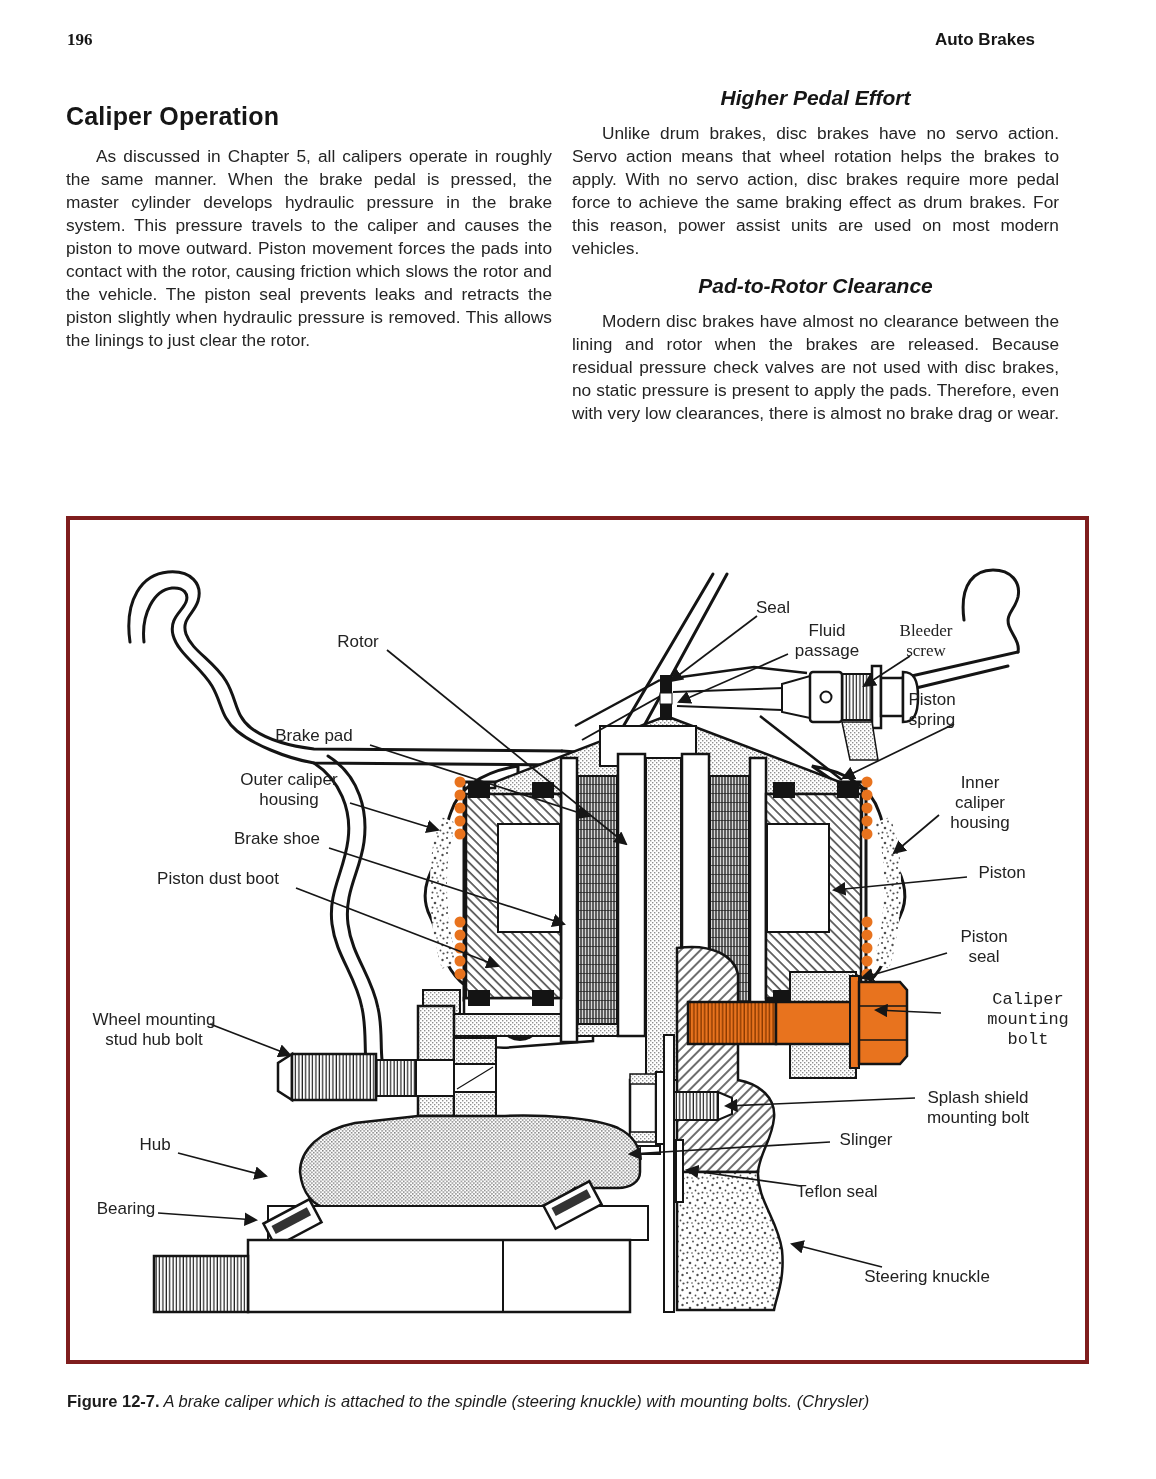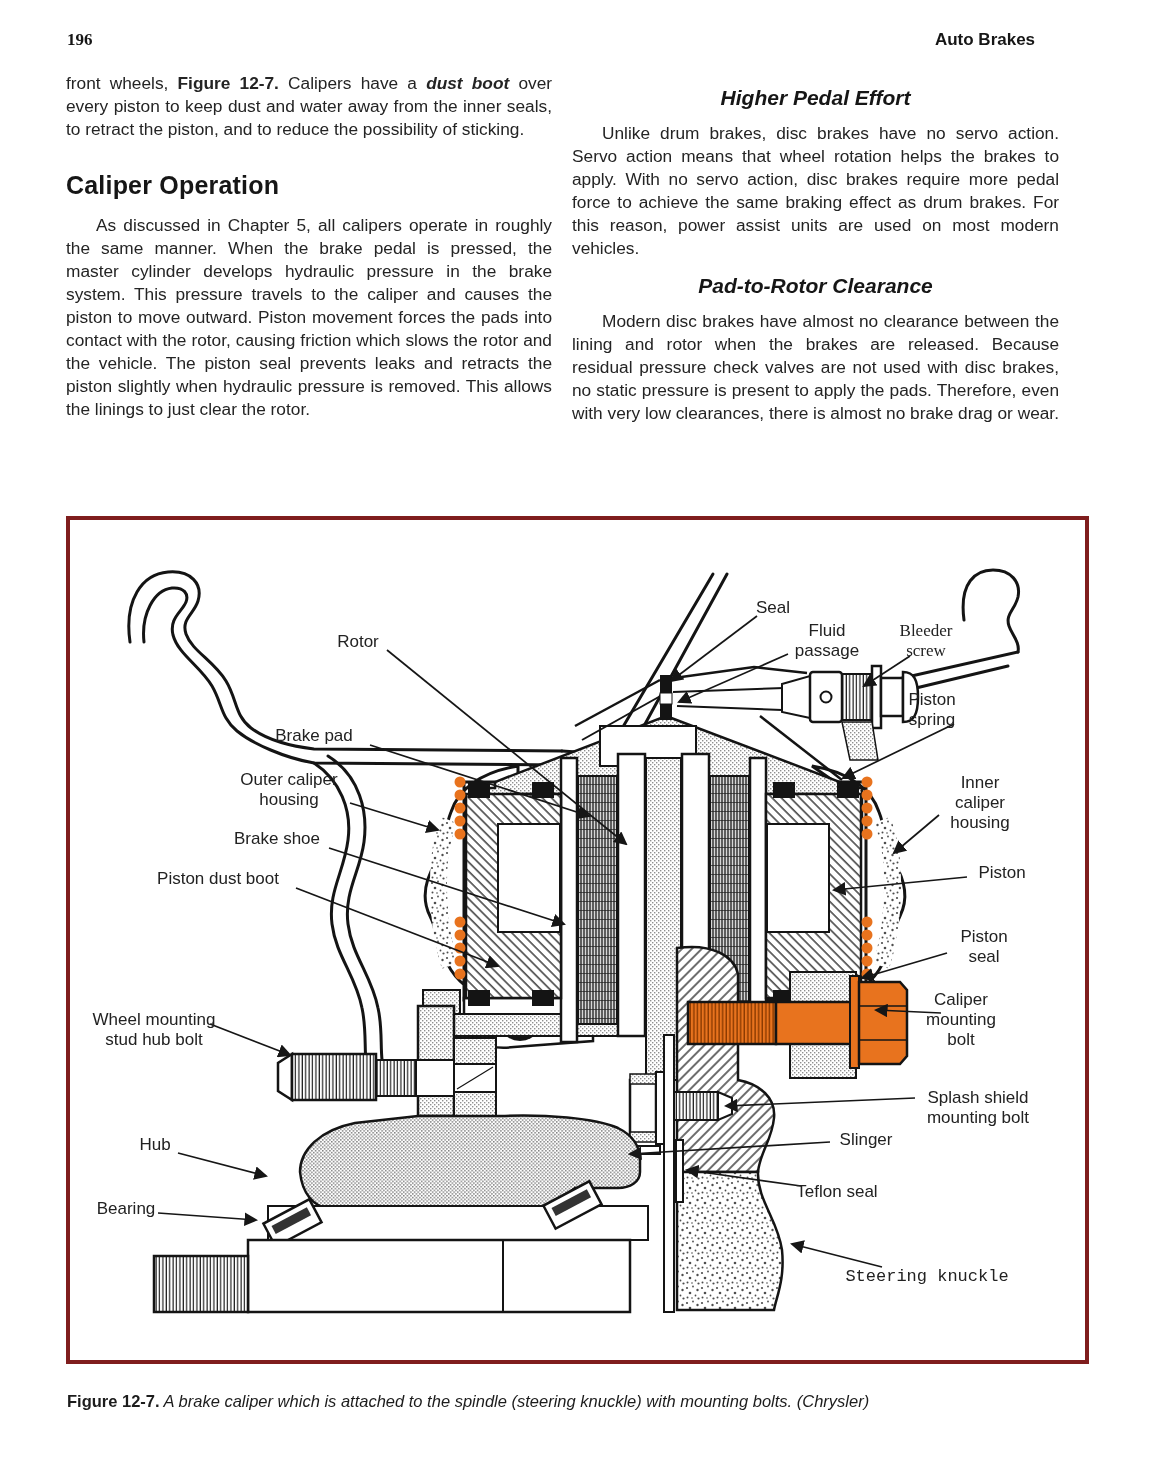--- a/index.html
+++ b/index.html
@@ -48,21 +48,20 @@
   }
   #caption i { font-style:italic;text-align:right; }
 </style>
 </head>
 <body>
 
 <div class="runhead" id="page-number">196</div>
 <div class="runhead" id="running-title">Auto Brakes</div>
 
 <div class="col" id="left-col">
-  <p class="body-text"><span>front wheels, </span><b>Figure 12-7.</b><span> Calipers have a </span><b><i>dust boot</i></b><span> over every piston to keep dust and water away from the inner seals, to retract the piston, and to reduce the possibility of sticking.</span></p>
   <h2 class="sec-head">Caliper Operation</h2>
   <p class="body-text indent">As discussed in Chapter 5, all calipers operate in roughly the same manner. When the brake pedal is pressed, the master cylinder develops hydraulic pressure in the brake system. This pressure travels to the caliper and causes the piston to move outward. Piston movement forces the pads into contact with the rotor, causing friction which slows the rotor and the vehicle. The piston seal prevents leaks and retracts the piston slightly when hydraulic pressure is removed. This allows the linings to just clear the rotor.</p>
 </div>
 
 <div class="col" id="right-col">
   <h3 class="sub-head first">Higher Pedal Effort</h3>
   <p class="body-text indent">Unlike drum brakes, disc brakes have no servo action. Servo action means that wheel rotation helps the brakes to apply. With no servo action, disc brakes require more pedal force to achieve the same braking effect as drum brakes. For this reason, power assist units are used on most modern vehicles.</p>
   <h3 class="sub-head">Pad-to-Rotor Clearance</h3>
   <p class="body-text indent">Modern disc brakes have almost no clearance between the lining and rotor when the brakes are released. Because residual pressure check valves are not used with disc brakes, no static pressure is present to apply the pads. Therefore, even with very low clearances, there is almost no brake drag or wear.</p>
 </div>
@@ -310,22 +309,22 @@
   <div class="fig-label" style="left:288px;top:122px;">Rotor</div>
   <div class="fig-label wrap" style="left:862px;top:190px;width:80px;">Piston spring</div>
   <div class="fig-label" style="left:244px;top:216px;text-align:right;">Brake pad</div>
   <div class="fig-label wrap" style="left:219px;top:270px;width:132px;">Outer caliper housing</div>
   <div class="fig-label wrap" style="left:910px;top:283px;width:80px;">Inner caliper housing</div>
   <div class="fig-label" style="left:207px;top:319px;">Brake shoe</div>
   <div class="fig-label" style="left:148px;top:359px;">Piston dust boot</div>
   <div class="fig-label" style="left:932px;top:353px;">Piston</div>
   <div class="fig-label wrap" style="left:914px;top:427px;width:72px;">Piston seal</div>
   <div class="fig-label wrap" style="left:84px;top:510px;width:138px;">Wheel mounting stud hub bolt</div>
-  <div class="fig-label wrap" style="left:891px;top:500px;width:100px;">Caliper mounting bolt</div>
+  <div class="fig-label wrap" style="left:958px;top:500px;width:100px;font-family:Liberation Mono, monospace;">Caliper mounting bolt</div>
   <div class="fig-label wrap" style="left:908px;top:588px;width:126px;">Splash shield mounting bolt</div>
   <div class="fig-label" style="left:85px;top:625px;">Hub</div>
   <div class="fig-label" style="left:796px;top:620px;">Slinger</div>
   <div class="fig-label" style="left:56px;top:689px;">Bearing</div>
   <div class="fig-label" style="left:767px;top:672px;">Teflon seal</div>
-  <div class="fig-label" style="left:857px;top:757px;font-family:Liberation Mono, monospace;">Steering knuckle</div>
+  <div class="fig-label" style="left:857px;top:757px;">Steering knuckle</div>
 </div>
 
 <p id="caption"><b>Figure 12-7.</b><i> A brake caliper which is attached to the spindle (steering knuckle) with mounting bolts. (Chrysler)</i></p>
 
 </body></html>

